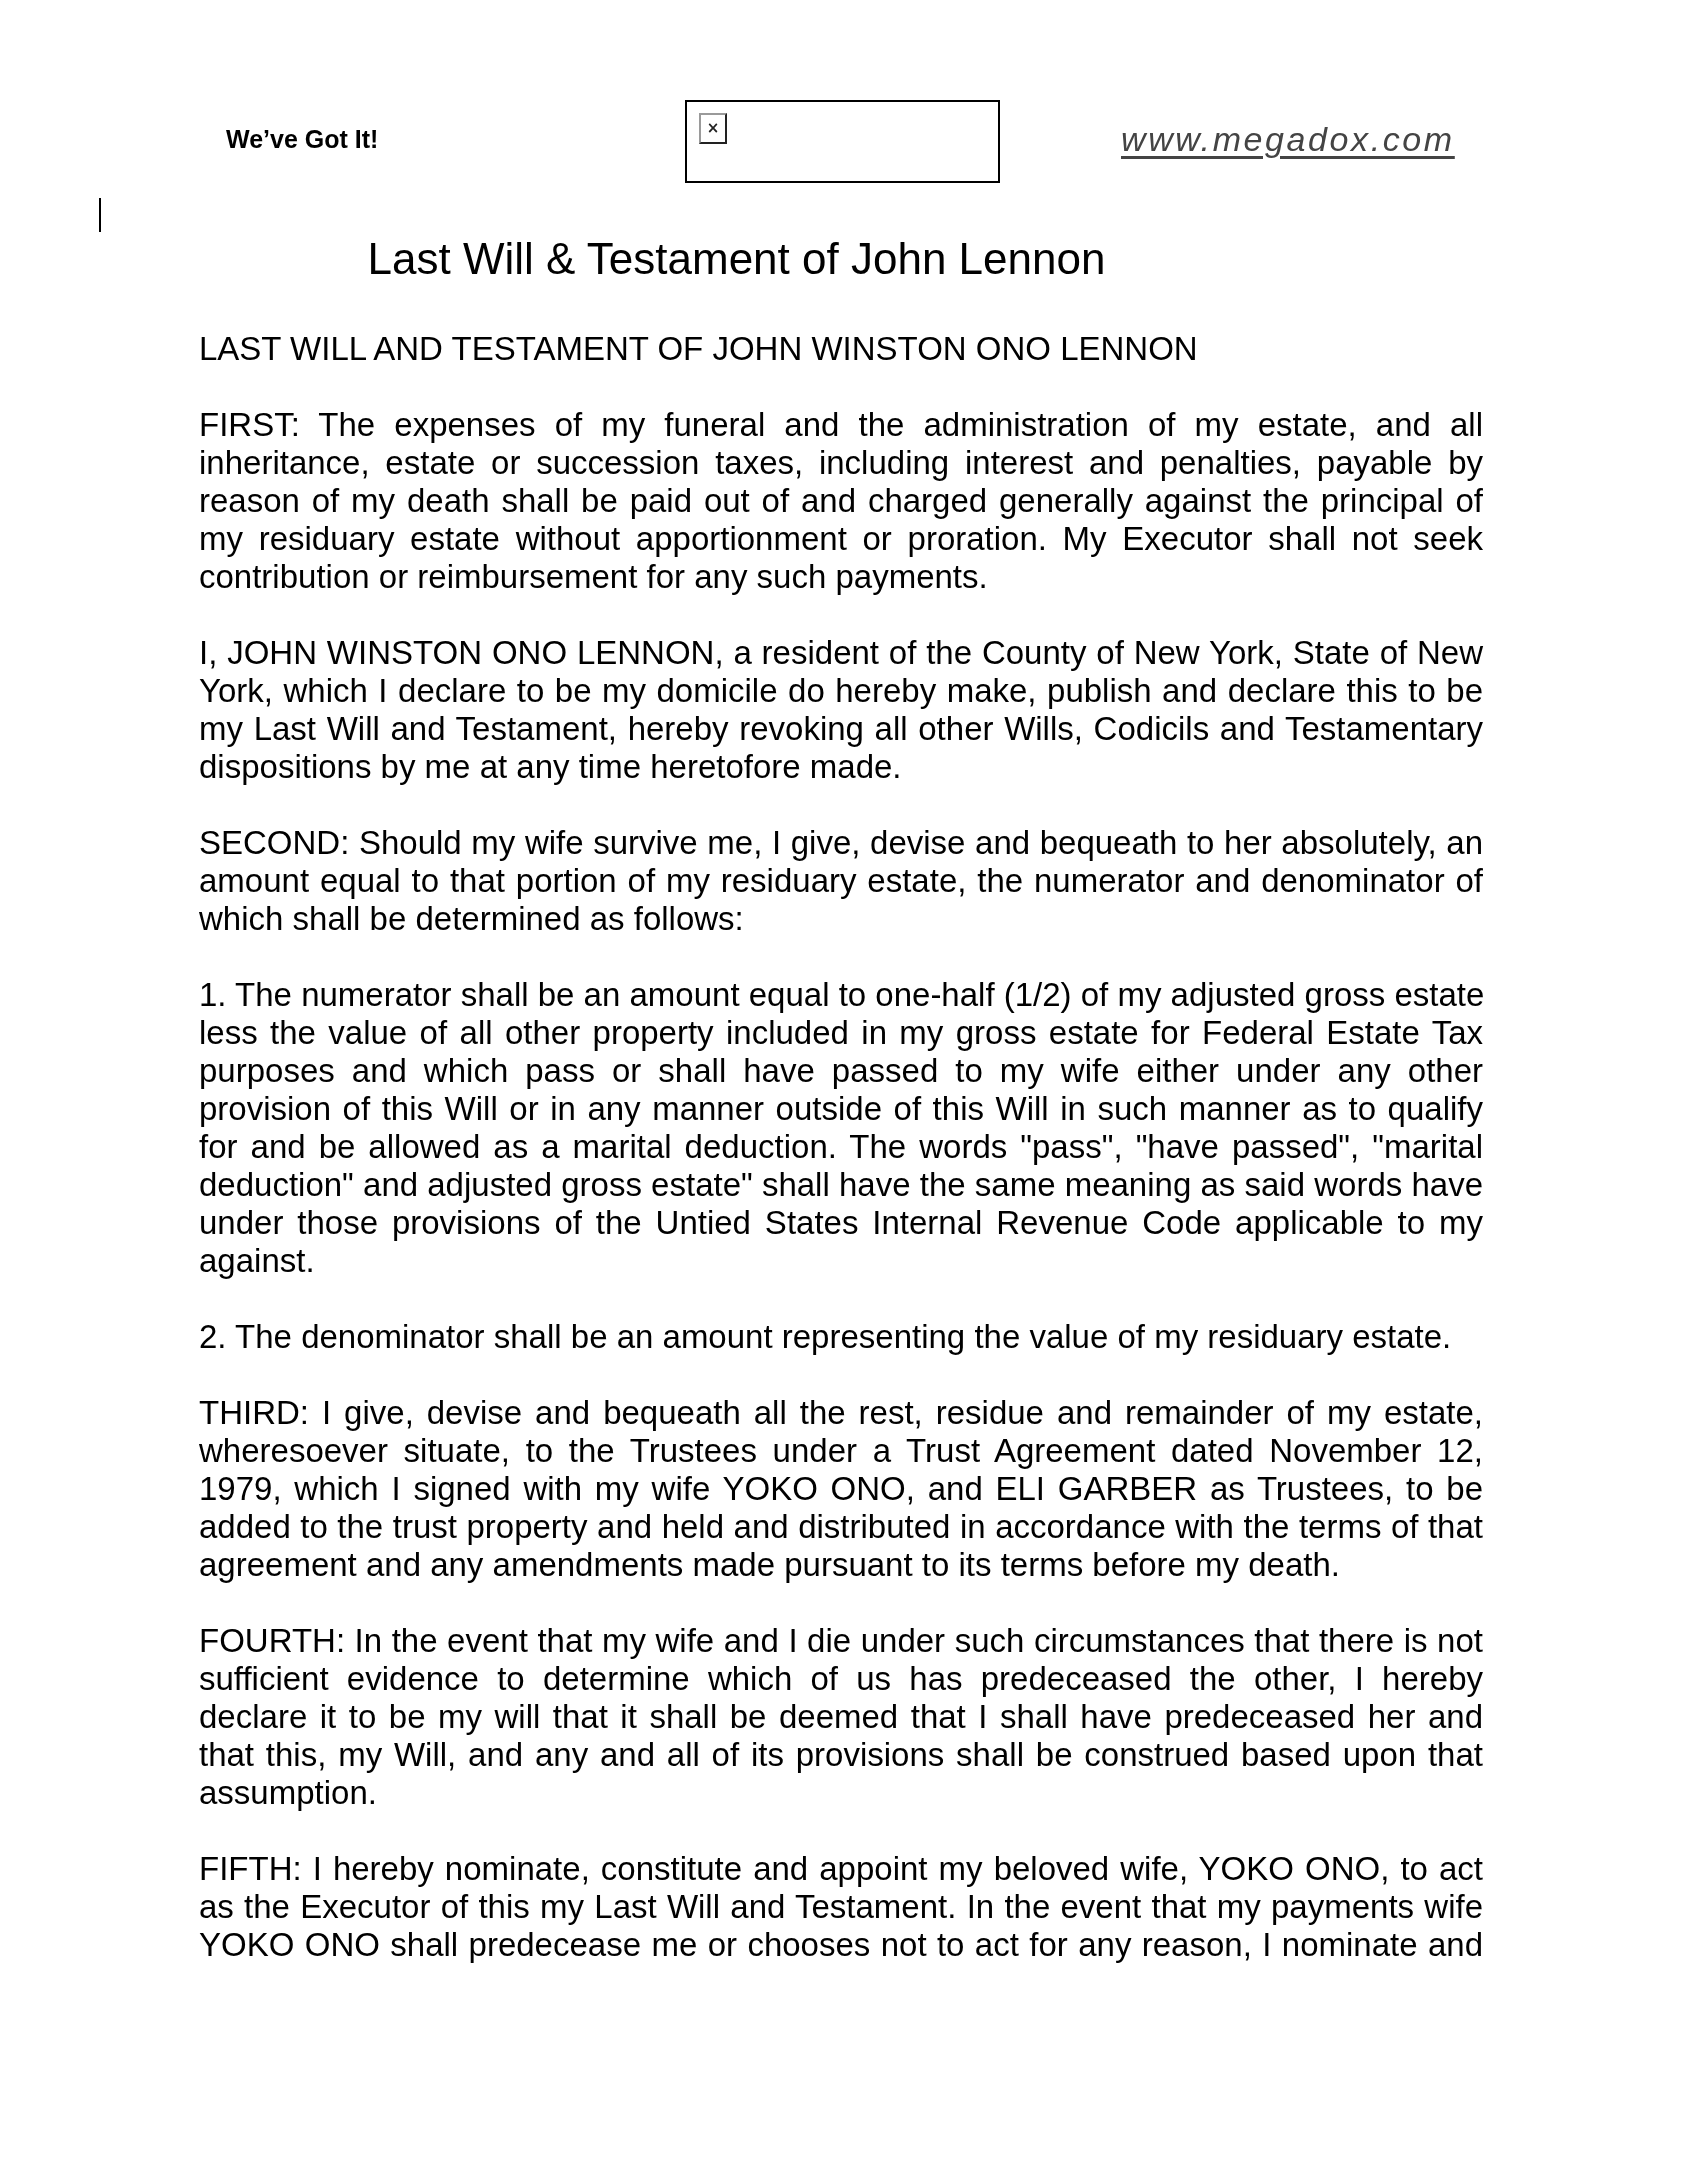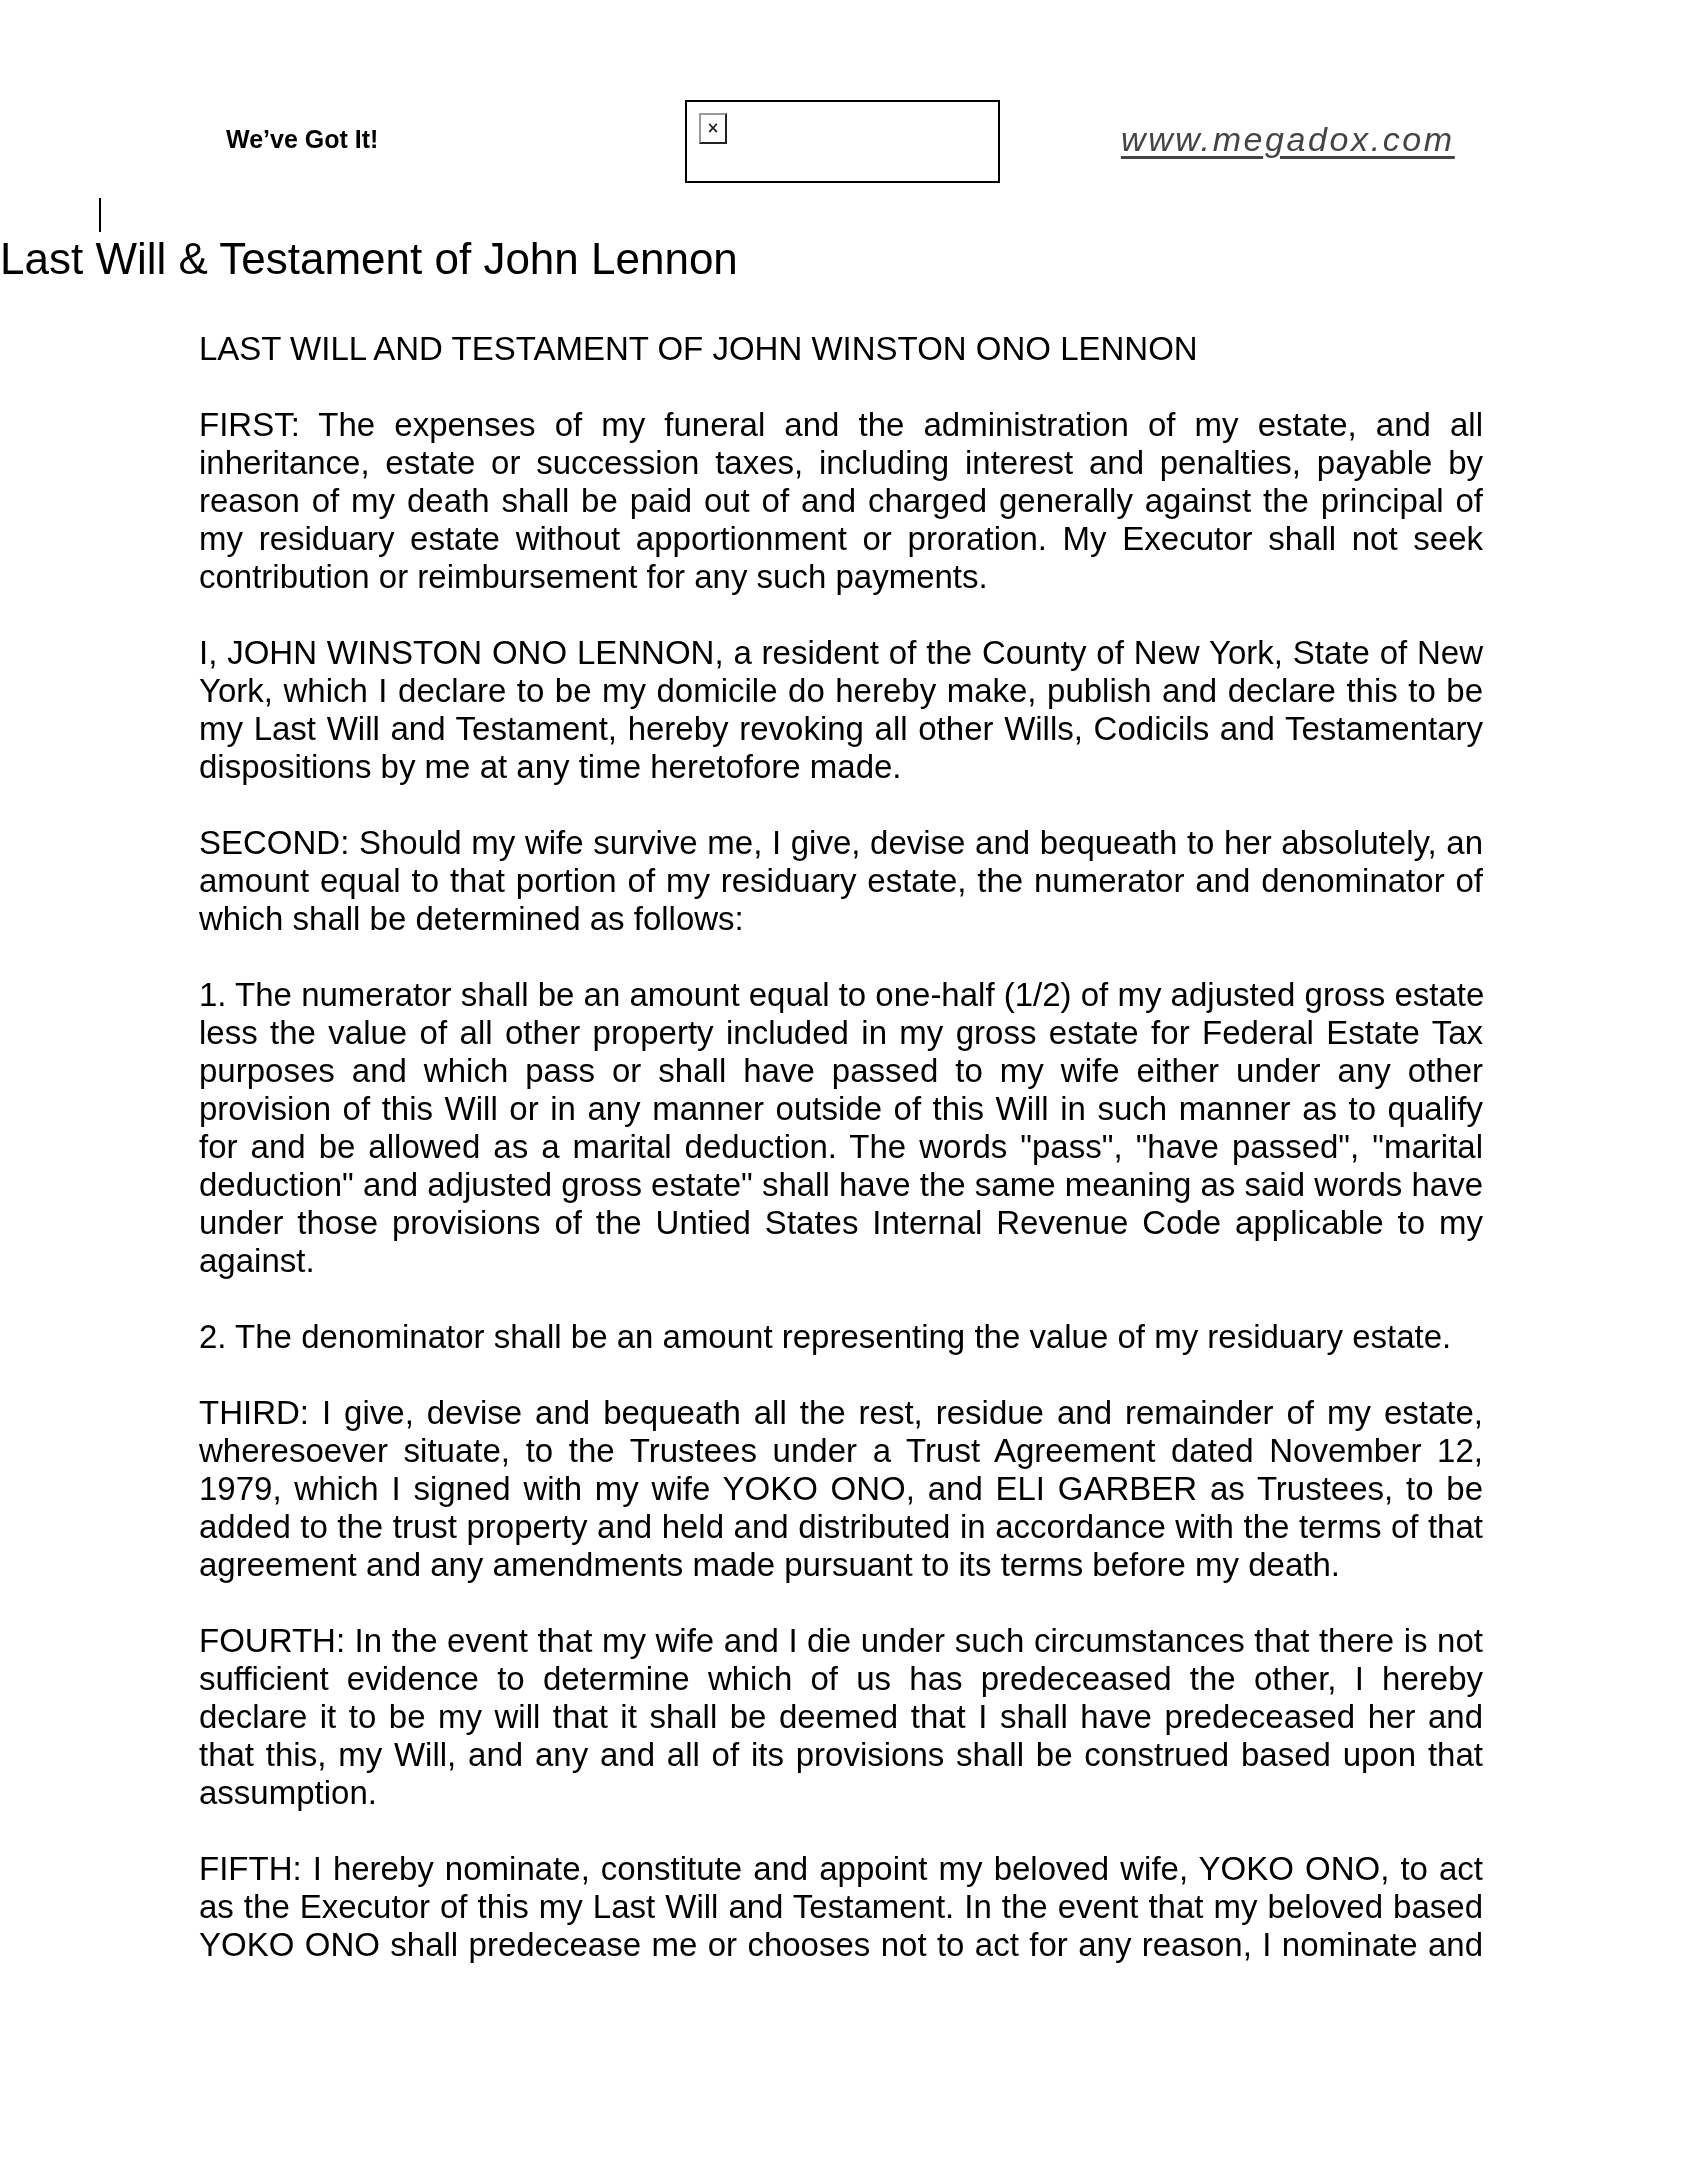--- a/index.html
+++ b/index.html
@@ -73,21 +73,21 @@
       top: 198px;
       width: 2px;
       height: 34px;
       background: #000000;
     }
     .doc-title {
       position: absolute;
       left: 0;
       width: 1473px;
       top: 234px;
-      text-align: left;
+      text-align: center;
       font-size: 44px;
       line-height: 50px;
       white-space: nowrap;
     }
     .doc-body {
       position: absolute;
       left: 199px;
       top: 330px;
       width: 1284px;
       font-size: 33px;
@@ -175,17 +175,17 @@
   <div class="para">
     <span class="line">FOURTH: In the event that my wife and I die under such circumstances that there is not</span>
     <span class="line">sufficient evidence to determine which of us has predeceased the other, I hereby</span>
     <span class="line">declare it to be my will that it shall be deemed that I shall have predeceased her and</span>
     <span class="line">that this, my Will, and any and all of its provisions shall be construed based upon that</span>
     <span class="line last">assumption.</span>
   </div>
 
   <div class="para">
     <span class="line">FIFTH: I hereby nominate, constitute and appoint my beloved wife, YOKO ONO, to act</span>
-    <span class="line">as the Executor of this my Last Will and Testament. In the event that my beloved based</span>
+    <span class="line">as the Executor of this my Last Will and Testament. In the event that my payments wife</span>
     <span class="line">YOKO ONO shall predecease me or chooses not to act for any reason, I nominate and</span>
   </div>
 </div>
 
 
 </body></html>

